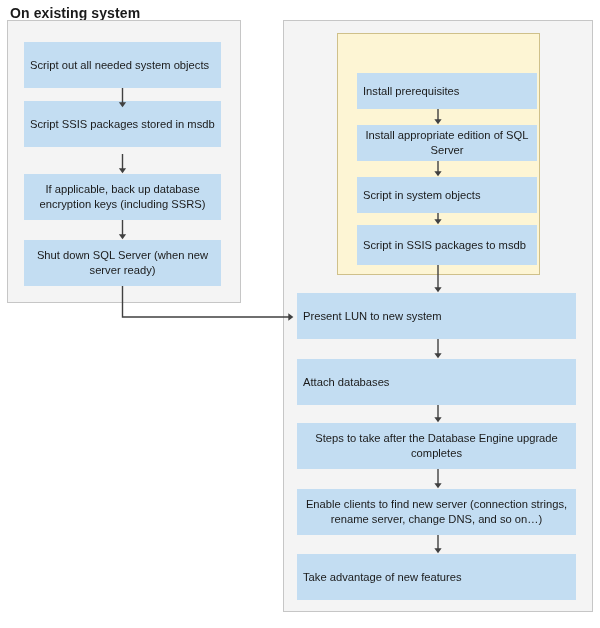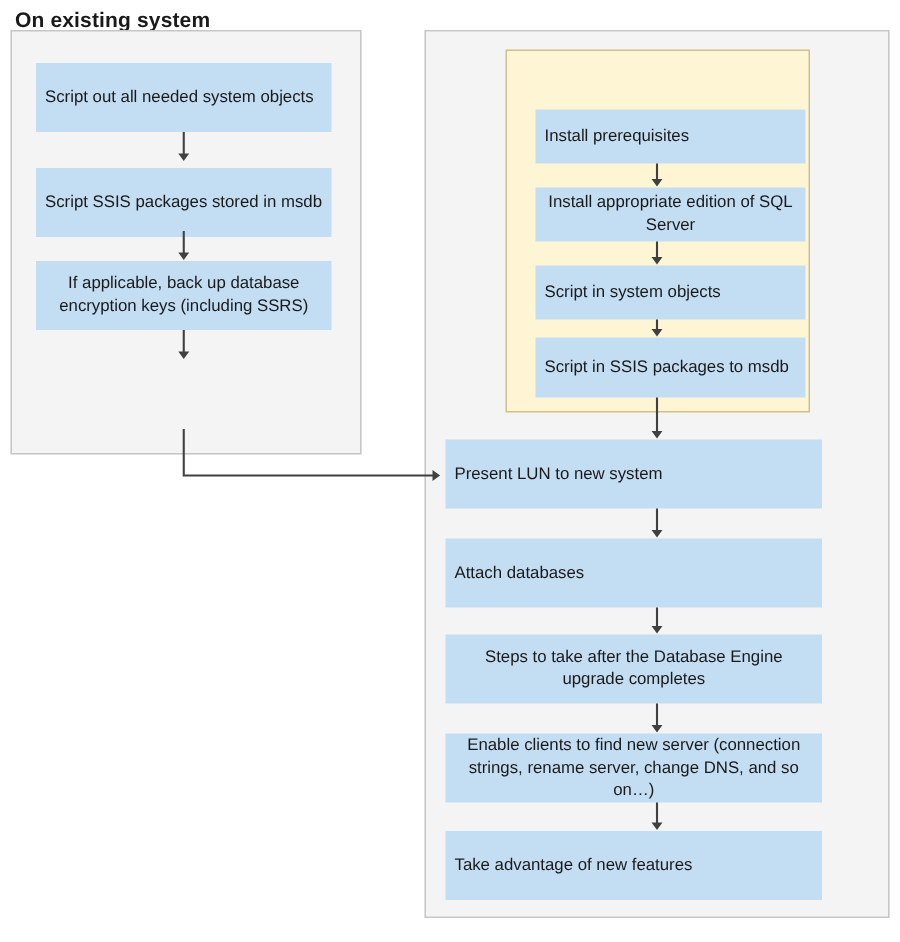--- a/index.html
+++ b/index.html
@@ -75,33 +75,33 @@
     font-size: 11.2px;
     line-height: 15px;
     color: #1a1a1a;
     padding: 0 6px;
   }
   .node span { display: block; }
 
   
   .n-left { left: 24px; width: 197px; height: 46px; }
   #n-script-objects   { top: 42px; }
-  #n-ssis-msdb        { top: 112px; }
+  #n-ssis-msdb        { top: 101px; }
   #n-encryption-keys  { top: 174px; }
   #n-shutdown         { top: 240px; }
 
   
   .n-pre { left: 357px; width: 180px; }
   #n-prereqs      { top: 73px;  height: 36px; }
   #n-edition      { top: 125px; height: 36px; }
   #n-sys-objects  { top: 177px; height: 36px; }
   #n-ssis-in      { top: 225px; height: 40px; }
 
   
-  .n-right { left: 297px; width: 251px; height: 46px; }
+  .n-right { left: 297px; width: 279px; height: 46px; }
   #n-lun        { top: 293px; }
   #n-attach     { top: 359px; }
   #n-after-steps{ top: 423px; }
   #n-enable     { top: 489px; }
   #n-features   { top: 554px; }
 
   .arrow { position: absolute; }
   svg { display: block; overflow: visible; }
 </style>
 </head>
@@ -119,20 +119,23 @@
   <div class="prestage-group"></div>
 
   <div class="node n-left" id="n-script-objects">
     <span>Script out all needed system objects</span>
   </div>
   <div class="node n-left" id="n-ssis-msdb">
     <span>Script SSIS packages stored in msdb</span>
   </div>
   <div class="node n-left" id="n-encryption-keys">
     <span>If applicable, back up database encryption keys (including SSRS)</span>
+  </div>
+  <div class="node n-left" id="n-shutdown">
+    <span>Shut down SQL Server (when new server ready)</span>
   </div>
 
   <div class="node n-pre" id="n-prereqs">
     <span>Install prerequisites</span>
   </div>
   <div class="node n-pre" id="n-edition">
     <span>Install appropriate edition of SQL Server</span>
   </div>
   <div class="node n-pre" id="n-sys-objects">
     <span>Script in system objects</span>

